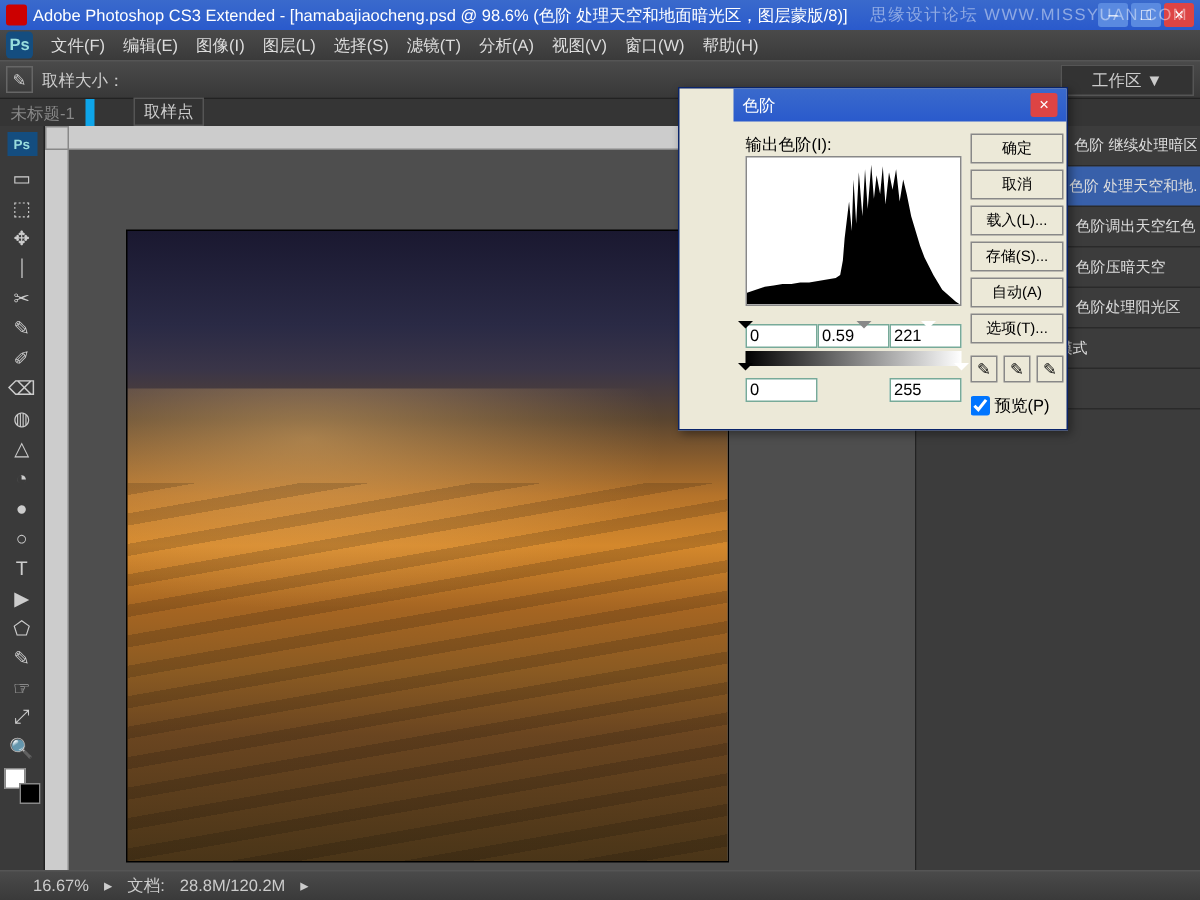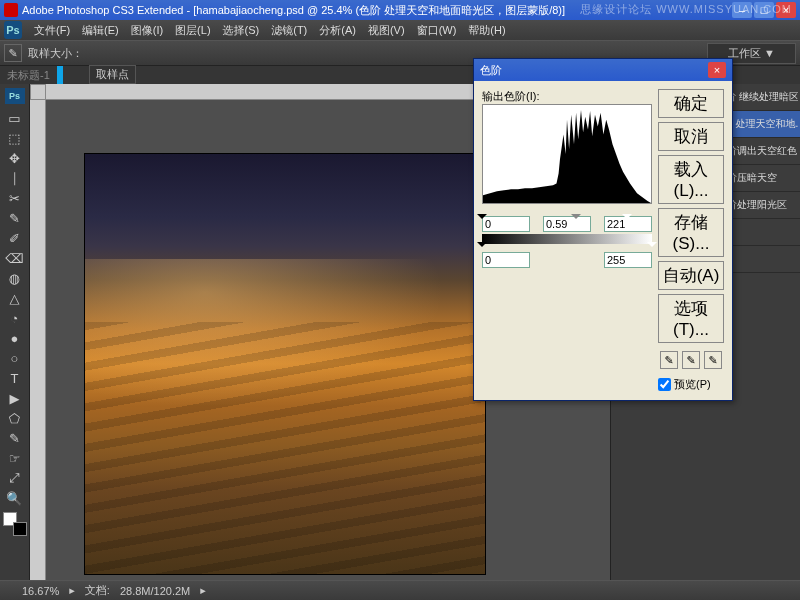--- a/index.html
+++ b/index.html
@@ -36,28 +36,28 @@
 .layers-panel { flex: 1; background: #3c3c3c; overflow: auto; }
 .layer-row { display: flex; align-items: center; padding: 3px 2px; border-bottom: 1px solid #2a2a2a; cursor: pointer; }
 .layer-row.selected { background: #3860aa; }
 .layer-row .vis { width: 14px; height: 14px; margin: 0 2px; display: flex; align-items: center; justify-content: center; color: #ccc; }
 .layer-row .thumb { width: 28px; height: 20px; background: #888; border: 1px solid #222; margin: 0 2px; }
 .layer-row .thumb.adj { background: repeating-linear-gradient(90deg, #222 0 2px, #eee 2px 4px); }
 .layer-row .thumb.mask { background: linear-gradient(180deg, #fff 40%, #000 40%); }
 .layer-row .thumb.img { background: linear-gradient(180deg, #334 30%, #b87530 60%, #6a4520 100%); }
 .layer-row .name { color: #ddd; font-size: 10px; margin-left: 4px; white-space: nowrap; overflow: hidden; }
 .status-bar { height: 20px; background: linear-gradient(#4a4a4a, #3a3a3a); display: flex; align-items: center; padding: 0 22px; color: #ccc; gap: 10px; border-top: 1px solid #555; }
-.dialog { position: absolute; top: 58px; left: 473px; width: 260px; background: #ece9d8; border: 1px solid #0a246a; box-shadow: 2px 2px 6px rgba(0,0,0,0.4); }
+.dialog { position: absolute; top: 58px; left: 452px; width: 260px; background: #ece9d8; border: 1px solid #0a246a; box-shadow: 2px 2px 6px rgba(0,0,0,0.4); padding-left: 36px; }
 .dialog-title { height: 22px; background: linear-gradient(#3a6acc, #2a5acc); color: #fff; display: flex; align-items: center; padding: 0 6px; }
 .dialog-title .spacer { flex: 1; }
 .dialog-title .close { width: 18px; height: 16px; background: #d44; color: #fff; display: flex; align-items: center; justify-content: center; cursor: pointer; border-radius: 2px; }
 .dialog-body { display: flex; padding: 8px; gap: 6px; }
 .dialog-left { flex: 1; }
 .dialog-right { width: 66px; display: flex; flex-direction: column; gap: 4px; }
-.dlg-btn { background: #ece9d8; border: 1px solid #888; padding: 2px 0; text-align: center; cursor: pointer; font-size: 17px; }
+.dlg-btn { background: #ece9d8; border: 1px solid #888; padding: 2px 0; text-align: center; cursor: pointer; font-size: 10px; }
 .channel-row { display: flex; align-items: center; gap: 4px; margin-bottom: 6px; }
 .channel-row select { flex: 1; background: #4a72c8; color: #fff; border: 1px solid #224; padding: 1px; font-size: 11px; }
 .histogram { width: 100%; height: 100px; border: 1px solid #888; background: #fff; position: relative; overflow: hidden; }
 .histo-svg { width: 100%; height: 100%; display: block; }
 .slider-track { height: 10px; background: linear-gradient(90deg, #000, #fff); position: relative; margin: 2px 0; }
 .slider-track .tri { position: absolute; width: 0; height: 0; border: 5px solid transparent; top: 8px; }
 .tri.black { border-top-color: #000; left: -5px; }
 .tri.gray { border-top-color: #888; left: 55%; margin-left: -5px; }
 .tri.white { border-top-color: #fff; left: 85%; margin-left: -5px; }
 .num-row { display: flex; justify-content: space-between; margin-top: 8px; }
@@ -70,21 +70,21 @@
 </style>
 </head>
 <body>
 
 <div class="watermark">
   <span>思缘设计论坛</span>&nbsp;<span>WWW.MISSYUAN.COM</span>
 </div>
 
 <div class="title-bar">
   <div class="icon"></div>
-  <div class="title">Adobe Photoshop CS3 Extended - [hamabajiaocheng.psd @ 25.4% (色阶 处理天空和地面暗光区，图层蒙版/8)]</div>
+  <div class="title">Adobe Photoshop CS3 Extended - [hamabajiaocheng.psd @ 98.6% (色阶 处理天空和地面暗光区，图层蒙版/8)]</div>
   <div class="win-controls">
     <span>–</span>
     <span>□</span>
     <span style="background:#d44">×</span>
   </div>
 </div>
 
 <div class="menu-bar">
   <div class="ps-icon">Ps</div>
   <span class="menu">文件(F)</span>

